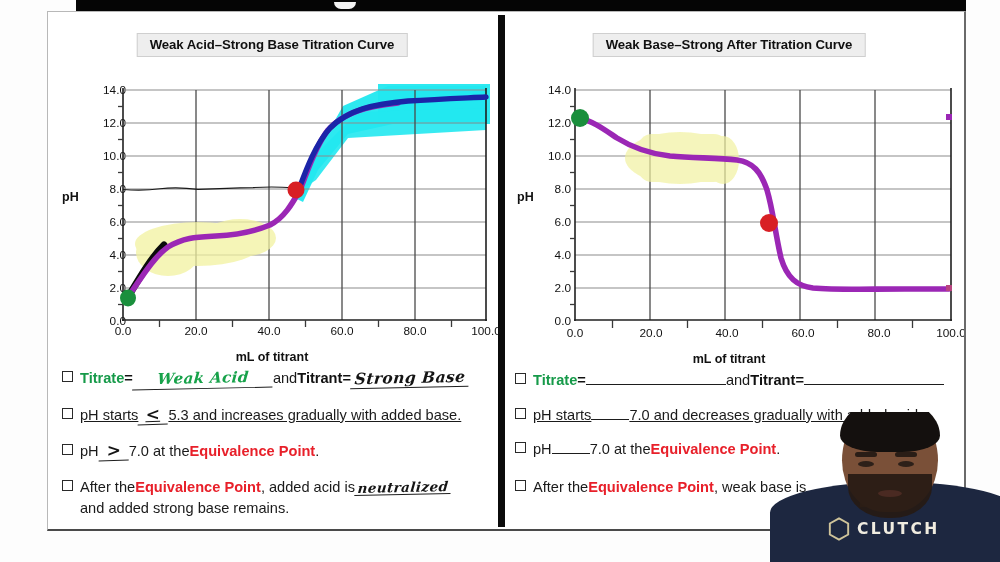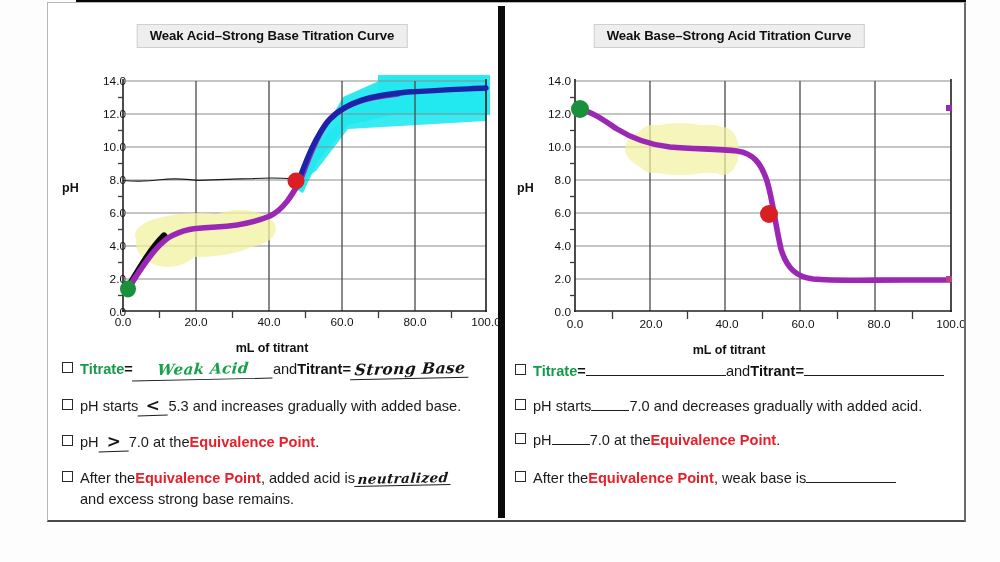--- a/index.html
+++ b/index.html
@@ -16,21 +16,21 @@
     position: absolute; left: 76px; top: 0; width: 890px; height: 11px;
     background: #050505;
   }
   .topbar-pill {
     position: absolute; left: 258px; top: 2px; width: 22px; height: 7px;
     background: #f2f2f2; border-radius: 0 0 11px 11px;
   }
 
   
   .slide {
-    position: absolute; left: 47px; top: 2px; width: 919px; height: 520px;
+    position: absolute; left: 47px; top: 11px; width: 919px; height: 520px;
     background: #ffffff;
     border: 1px solid #b8b8b8;
     border-bottom: 2px solid #4a4a4a;
     border-right: 2px solid #6a6a6a;
     overflow: hidden;
   }
   
   .divider {
     position: absolute; left: 450px; top: 3px; width: 7px; height: 512px;
     background: #0b0b0b;
@@ -75,21 +75,21 @@
   .checklist {
     position: absolute; left: 14px; top: 358px; width: 432px;
   }
   .panel.right .checklist { left: 10px; width: 438px; }
   .cl-row {
     position: relative; display: flex; align-items: baseline;
     font-size: 14.6px; color: #1a1a1a; line-height: 1.05;
     white-space: nowrap;
   }
   .cl-row.r1 { margin-bottom: 17px; }
-  .cl-row.r2 { margin-bottom: 17px; }
+  .cl-row.r2 { margin-bottom: 17px; text-decoration: underline; }
   .cl-row.r3 { margin-bottom: 20px; }
   .box {
     display: inline-block; width: 11px; height: 11px; min-width: 11px;
     border: 1.4px solid #2a2a2a; margin-right: 7px; background: #fff;
     position: relative; top: -1px;
   }
   .green  { color: #169a49; font-weight: bold; }
   .red    { color: #e8202a; font-weight: bold; text-align: right; }
   .bold   { font-weight: bold; color: #111; }
   .blank {
@@ -294,28 +294,28 @@
         </div>
 
         <div>
           <div class="cl-row">
             <span class="box"></span>
             <span>After the </span>
             <span class="red">Equivalence Point</span>
             <span>, added acid is </span>
             <span class="hand neut">neutralized</span>
           </div>
-          <div class="cl-sub" style="margin-top:4px;">and excess strong base remains.</div>
+          <div class="cl-sub" style="margin-top:4px;">and added strong base remains.</div>
         </div>
       </div>
     </div>
 
     <div class="panel right">
 
-      <div class="chart-title">Weak Base–Strong Acid Titration Curve</div>
+      <div class="chart-title">Weak Base–Strong After Titration Curve</div>
 
       <div class="plot-wrap">
         <div class="ylabel" style="left:12px; top:118px;">pH</div>
 
         <div class="ytick" style="left:24px; top:18px;">14.0</div>
         <div class="ytick" style="left:24px; top:51px;">12.0</div>
         <div class="ytick" style="left:24px; top:84px;">10.0</div>
         <div class="ytick" style="left:24px; top:117px;">8.0</div>
         <div class="ytick" style="left:24px; top:150px;">6.0</div>
         <div class="ytick" style="left:24px; top:183px;">4.0</div>
@@ -424,14 +424,34 @@
             <span>After the </span>
             <span class="red">Equivalence Point</span>
             <span>, weak base is </span>
             <span class="blank" style="width:90px;"></span>
           </div>
         </div>
       </div>
     </div>
   </div>
 
+  <div class="cam">
+    <div class="cam-bg"></div>
+    <div class="shirt"></div>
+    <div class="neck"></div>
+    <div class="head"></div>
+    <div class="beard"></div>
+    <div class="hair"></div>
+    <div class="brow-l"></div>
+    <div class="brow-r"></div>
+    <div class="eye-l"></div>
+    <div class="eye-r"></div>
+    <div class="mouth"></div>
+
+    <div class="logo">
+      <svg class="hexicon" viewBox="0 0 24 26">
+        <polygon points="12,1.5 22,7 22,19 12,24.5 2,19 2,7" fill="none" stroke="#cfc49a" stroke-width="2.1"></polygon>
+      </svg>
+      <span class="logo-text">CLUTCH</span>
+    </div>
+  </div>
 
 </div>
 
 </body></html>

